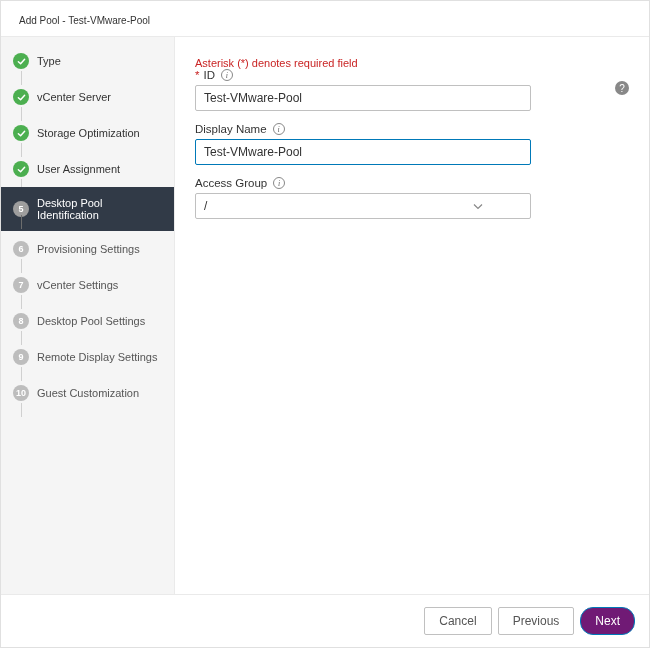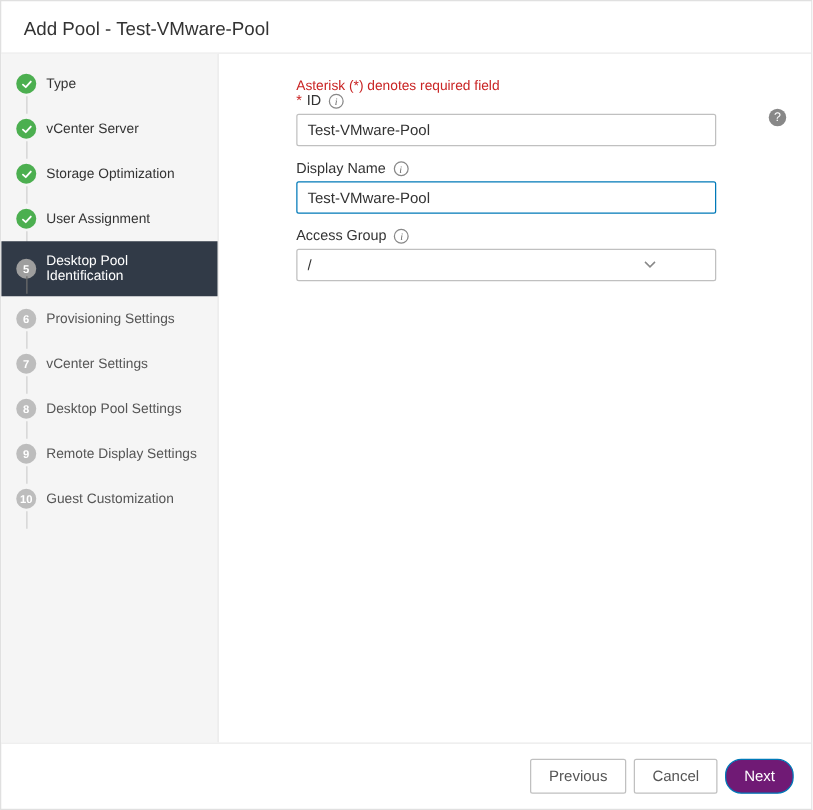--- a/index.html
+++ b/index.html
@@ -17,28 +17,27 @@
   height: 648px;
   border: 1px solid #e0e0e0;
   display: flex;
   flex-direction: column;
   position: relative;
 }
 .header {
   padding: 14px 18px 10px 18px;
   border-bottom: 1px solid #eaeaea;
   color: #333;
-  font-size: 15px;
+  font-size: 10px;
   font-weight: 400;
 }
 .body {
   flex: 1;
   display: flex;
   overflow: hidden;
-  gap: 42px;
 }
 .sidebar {
   width: 174px;
   background: #f5f5f5;
   border-right: 1px solid #eaeaea;
   padding-top: 6px;
 }
 .step {
   display: flex;
   align-items: center;
@@ -311,17 +310,17 @@
                 <path d="M1 1 L5 5 L9 1" stroke="#888" stroke-width="1.2" fill="none"></path>
               </svg>
           </span>
         </div>
       </div>
 
     </div>
   </div>
 
   <div class="footer">
+    <button class="btn">Cancel</button>
     <button class="btn">Previous</button>
-    <button class="btn">Cancel</button>
     <button class="btn primary">Next</button>
   </div>
 </div>
 
 </body></html>

